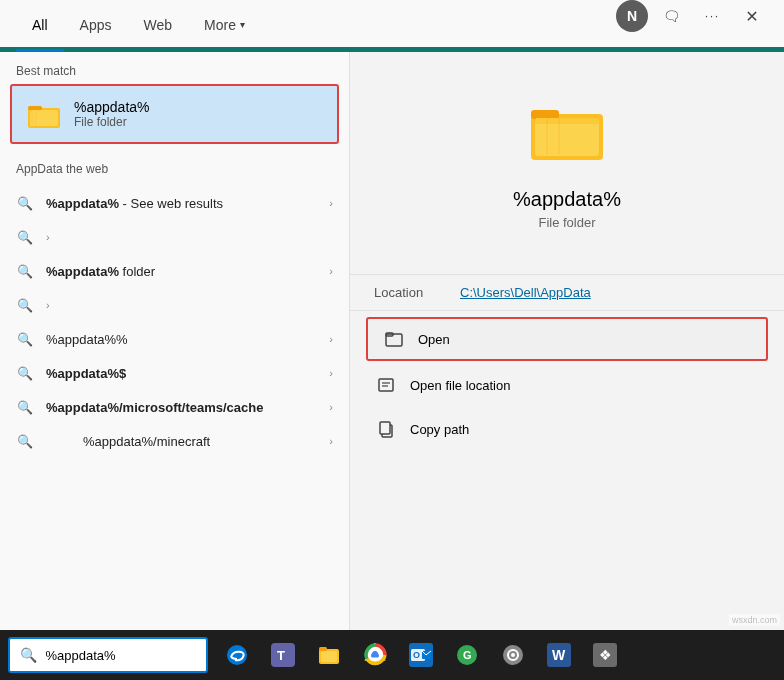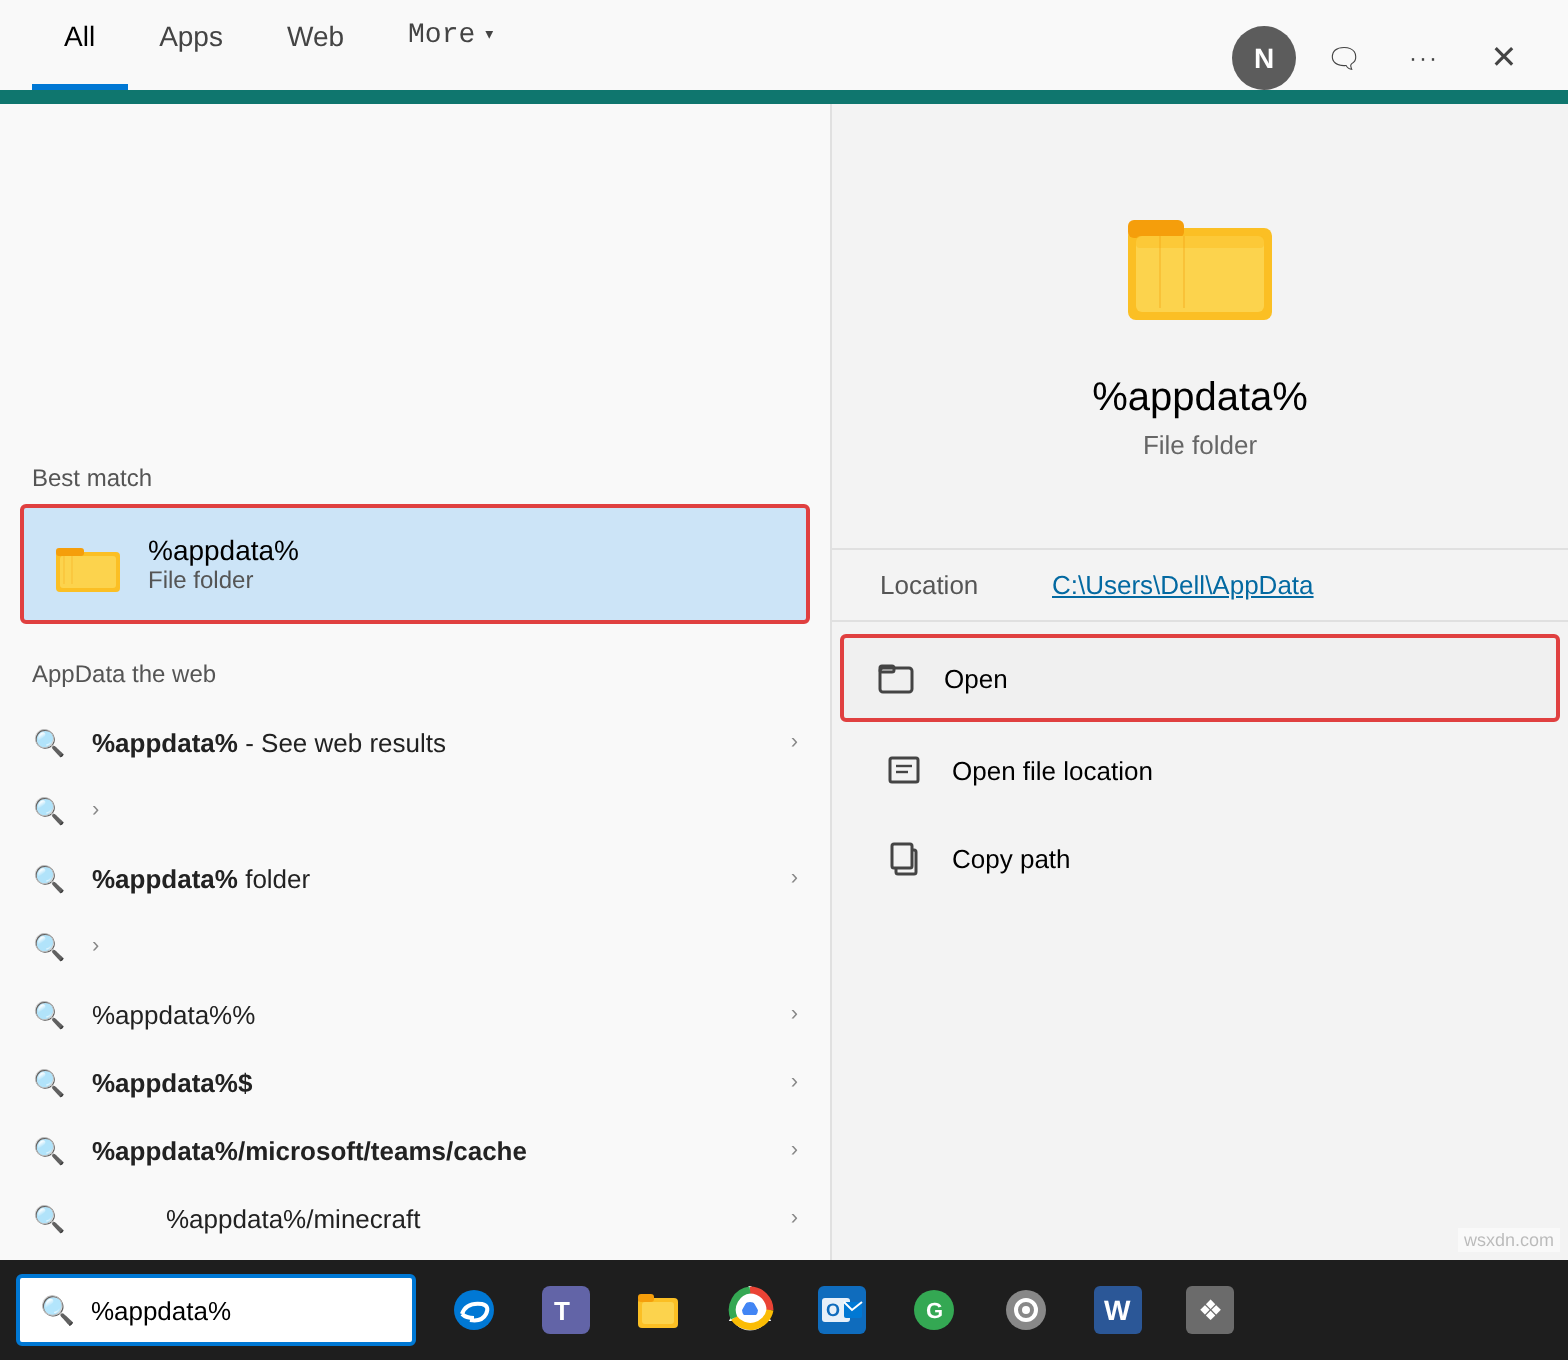--- a/index.html
+++ b/index.html
@@ -20,24 +20,24 @@
       width: 784px;
       height: 630px;
       background: #f9f9f9;
       display: flex;
       flex-direction: column;
     }
 
     
     .nav-tabs {
       display: flex;
-      align-items: flex-end;
+      align-items: flex-start;
       padding: 0 16px;
       height: 52px;
-      border-bottom: 7px solid #0f766e;
+      border-bottom: 5px solid #0f766e;
       background: #f9f9f9;
       gap: 0;
     }
     .nav-tab {
       padding: 14px 16px;
       font-size: 14px;
       color: #444;
       cursor: pointer;
       border-bottom: 3px solid transparent;
       height: 52px;
@@ -46,21 +46,20 @@
     }
     .nav-tab.active {
       border-bottom: 3px solid #0078d4;
       color: #000;
       font-weight: 400;
     }
     .nav-tab-more {
       display: flex;
       align-items: center;
       gap: 4px;
-      font-family: Liberation Mono, monospace;
     }
     .nav-tab-more::after {
       content: '▾';
       font-size: 10px;
     }
 
     
     .top-controls {
       margin-left: auto;
       display: flex;
@@ -94,27 +93,26 @@
 
     
     .content-area {
       display: flex;
       flex: 1;
       overflow: hidden;
     }
 
     
     .left-panel {
-      width: 416px;
+      width: 350px;
       background: #f9f9f9;
       border-right: 1px solid #e0e0e0;
       display: flex;
       flex-direction: column;
       overflow-y: auto;
-      justify-content: flex-end;
     }
 
     
     .section-label {
       font-size: 12px;
       color: #555;
       padding: 12px 16px 6px 16px;
       font-weight: 400;
     }
 
@@ -240,21 +238,21 @@
       align-items: center;
       padding: 10px 24px;
       gap: 14px;
       cursor: pointer;
       border: 2px solid transparent;
     }
     .action-item.highlighted {
       background: #f0f0f0;
       border: 2px solid #e04040;
       border-radius: 3px;
-      margin: 2px 4px;
+      margin: 2px 16px;
       padding: 10px 16px;
     }
     .action-icon {
       width: 20px;
       height: 20px;
       display: flex;
       align-items: center;
       justify-content: center;
       color: #444;
       font-size: 14px;

